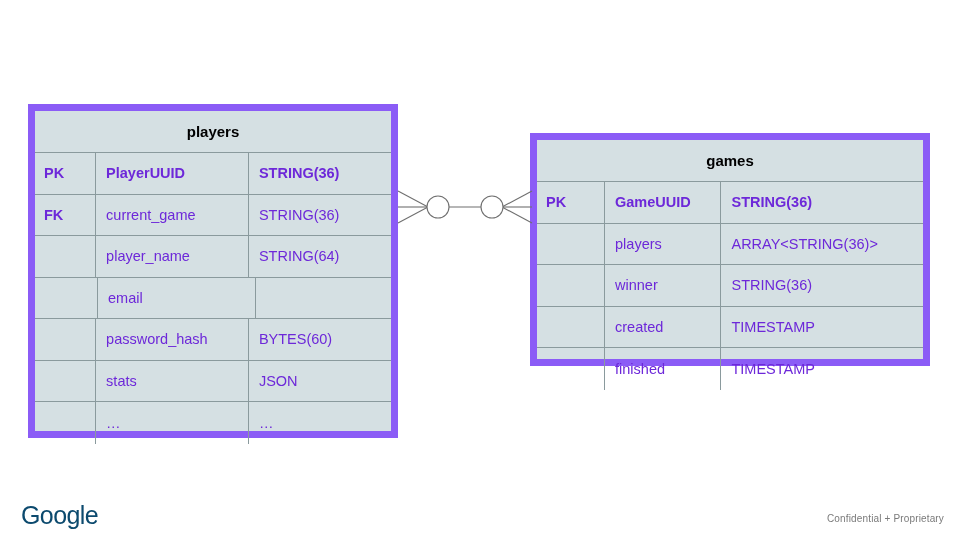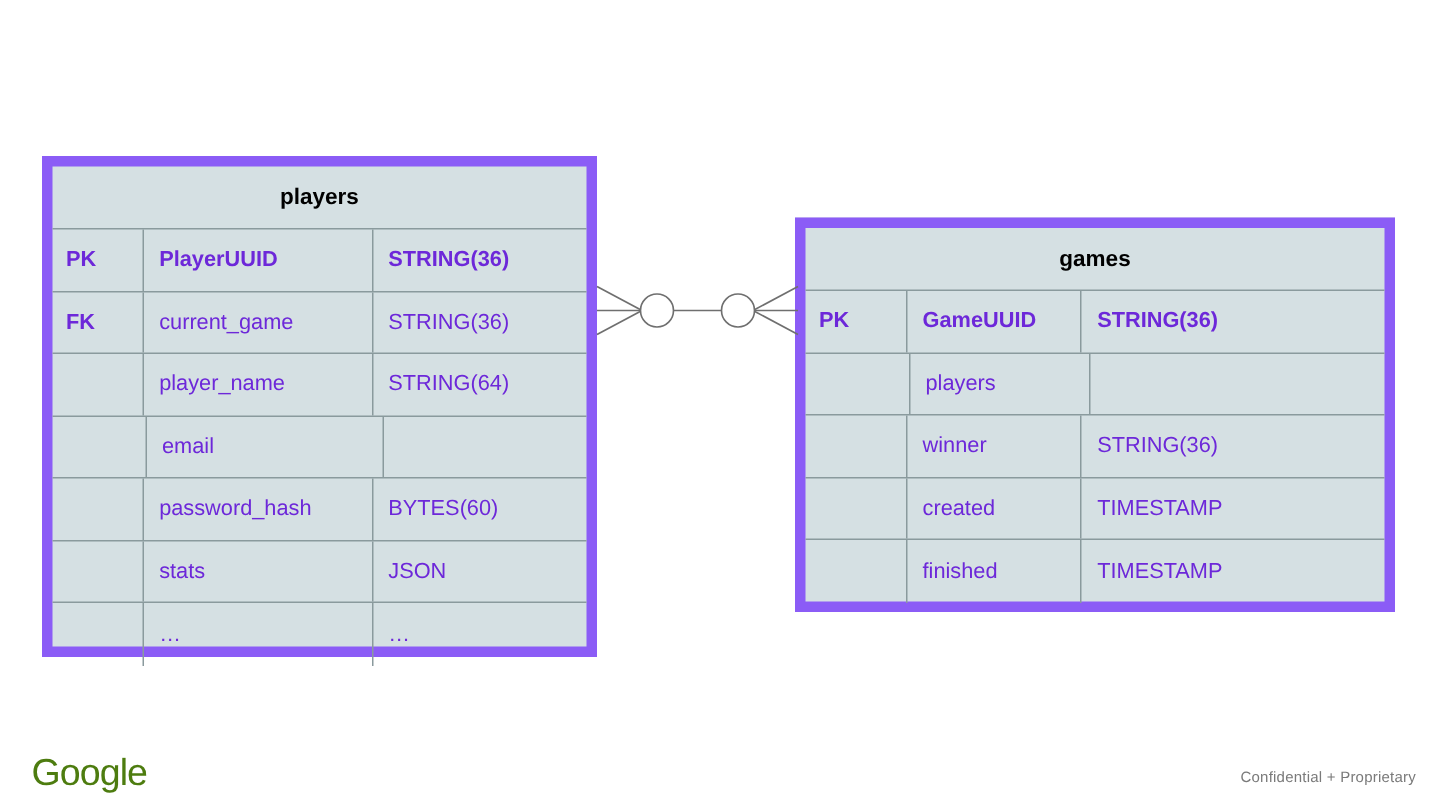--- a/index.html
+++ b/index.html
@@ -81,23 +81,23 @@
   }
   #players .entity-title { height: 42px; }
   #players .entity-row   { height: 41.5px; }
   #players .c-key  { width: 63px; }
   #players .c-name { width: 158px; }
   #players .c-type { width: 147px; }
 
   
   #games {
     left: 530px;
-    top: 145px;
+    top: 133px;
     width: 400px;
-    height: 263px;
+    height: 233px;
   }
   #games .entity-title { height: 42px; }
   #games .entity-row   { height: 41.5px; }
   #games .c-key  { width: 70px; }
   #games .c-name { width: 120px; }
   #games .c-type { width: 208px; }
 
   
   #relationship {
     position: absolute;
@@ -111,21 +111,21 @@
   }
 
   
   .google-logo {
     position: absolute;
     left: 21px;
     top: 503px;
     font-family: "Liberation Sans", sans-serif;
     font-size: 25px;
     letter-spacing: -0.6px;
-    color: #4d7c0f;
+    color: #0c4a6e;
     line-height: 1;
   }
 
   .footer-note {
     position: absolute;
     right: 16px;
     top: 513px;
     font-size: 10px;
     color: #7a7a7a;
     letter-spacing: 0.15px;
@@ -186,20 +186,21 @@
 
     <div class="entity-row">
       <div class="cell key c-key">PK</div>
       <div class="cell bold c-name">GameUUID</div>
       <div class="cell bold c-type last">STRING(36)</div>
     </div>
 
     <div class="entity-row">
       <div class="cell key c-key"></div>
       <div class="cell c-name">players</div>
+      <div class="cell c-type last">ARRAY&lt;STRING(36)&gt;</div>
     </div>
 
     <div class="entity-row">
       <div class="cell key c-key"></div>
       <div class="cell c-name">winner</div>
       <div class="cell c-type last">STRING(36)</div>
     </div>
 
     <div class="entity-row">
       <div class="cell key c-key"></div>

